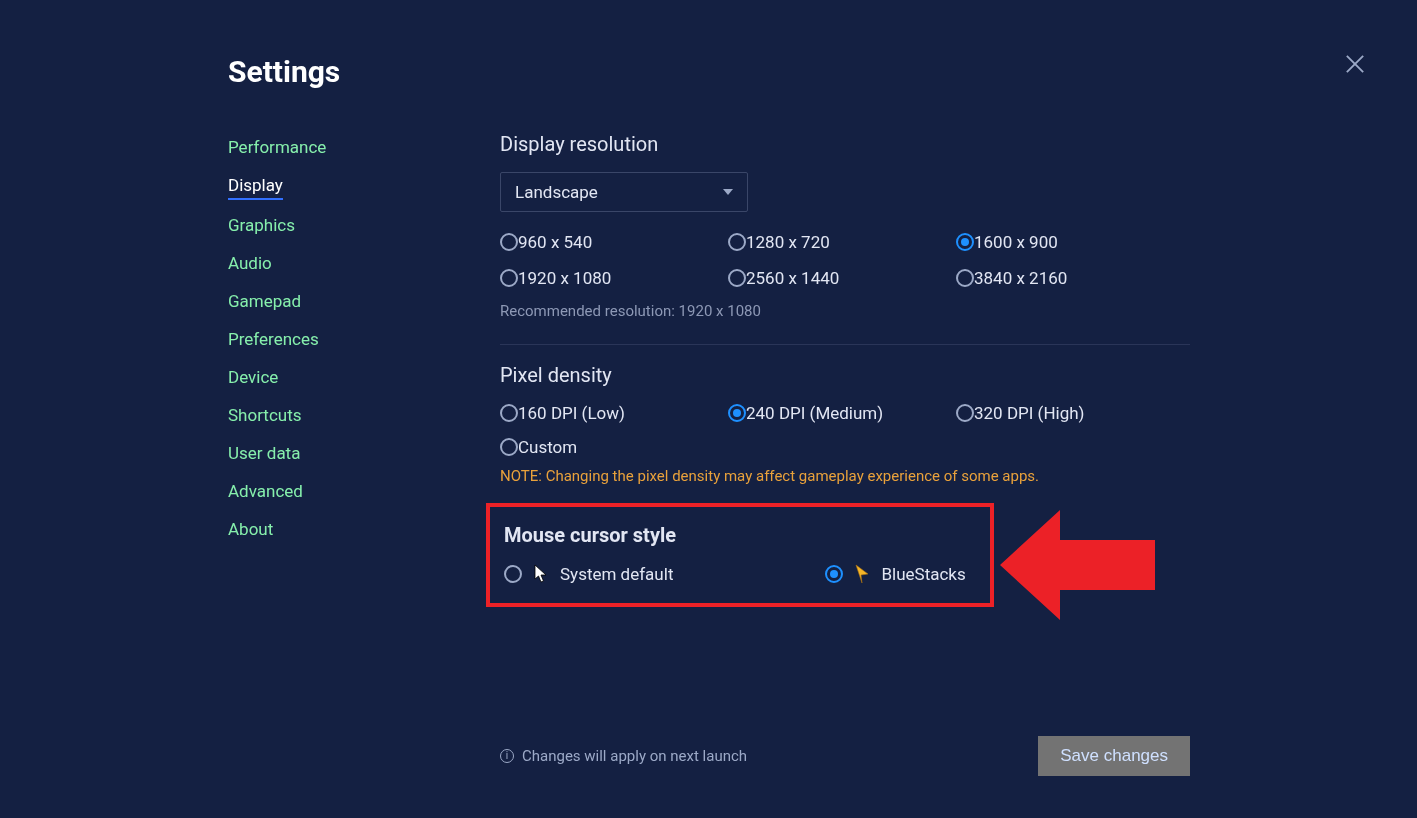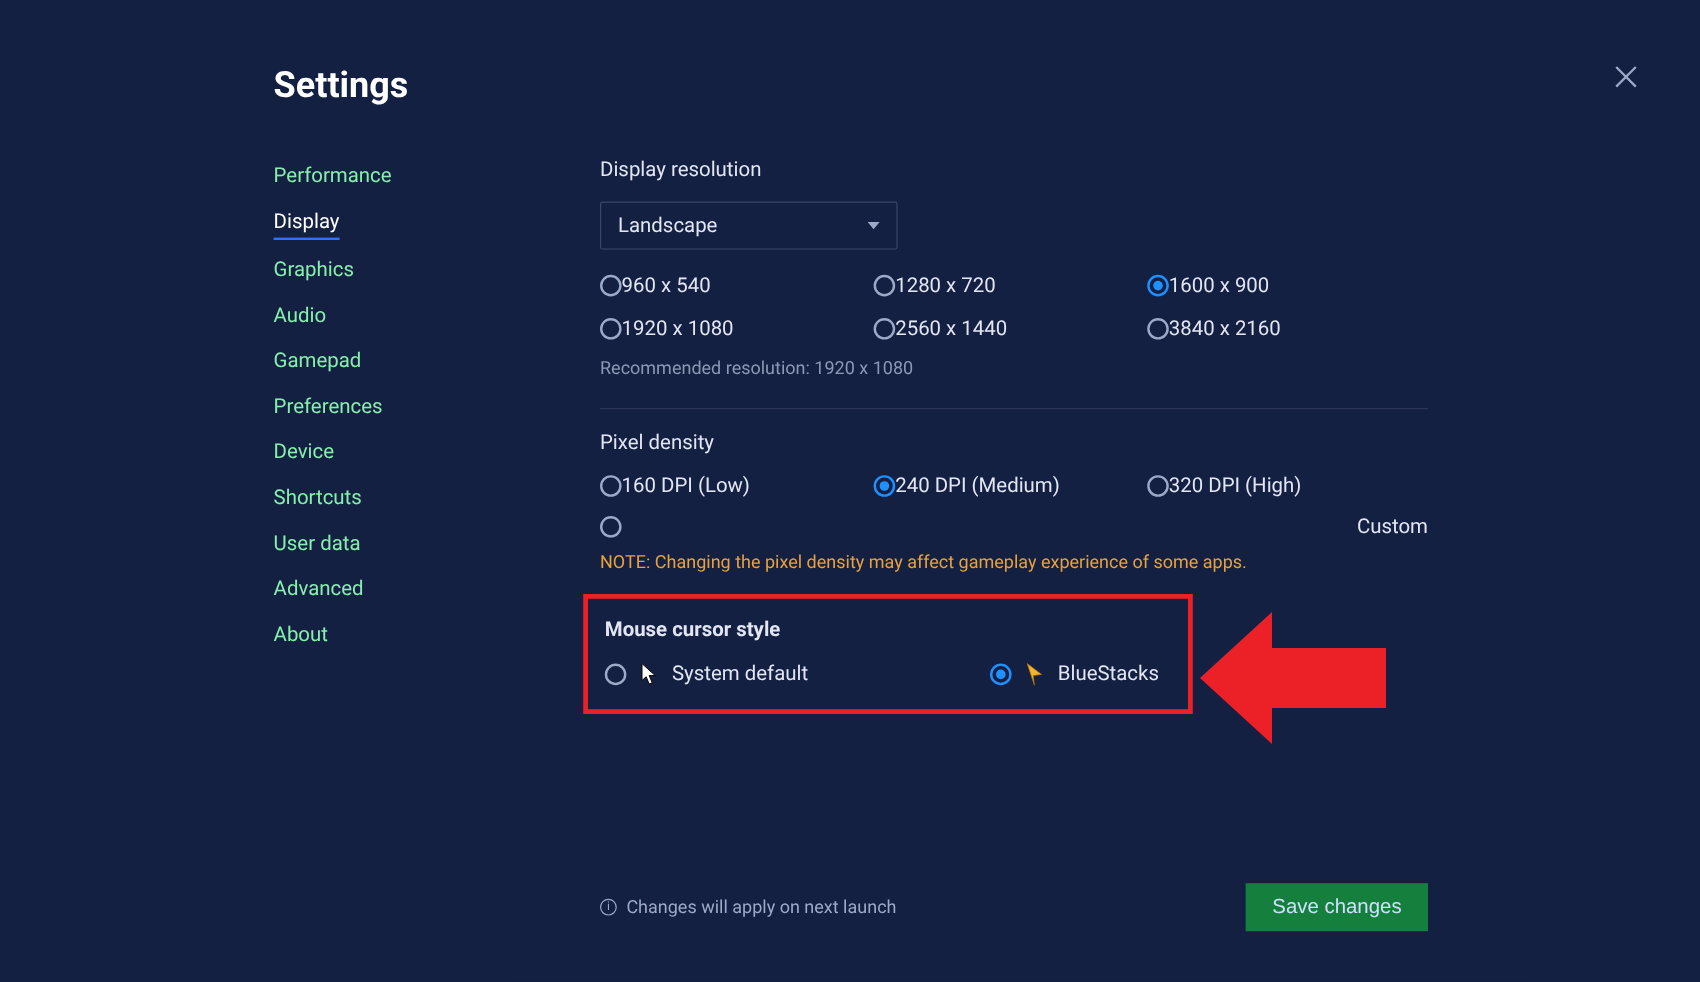--- a/index.html
+++ b/index.html
@@ -50,21 +50,21 @@
       margin-bottom: 6px;
     }
     .content {
       position: absolute;
       left: 500px;
       top: 120px;
       width: 690px;
     }
     .section-label {
       color: #e2e6f3;
-      font-size: 17px;
+      font-size: 20px;
       margin-bottom: 16px;
       margin-top: 12px;
     }
     .select {
       width: 248px;
       height: 40px;
       background: transparent;
       border: 1px solid #3a4668;
       border-radius: 2px;
       display: flex;
@@ -81,21 +81,21 @@
       border-left: 5px solid transparent;
       border-right: 5px solid transparent;
       border-top: 6px solid #9ca9c7;
     }
     .radio-grid {
       display: grid;
       grid-template-columns: 228px 228px 228px;
       row-gap: 16px;
       margin-bottom: 14px;
     }
-    .radio-row-single { margin-bottom: 10px; justify-content: space-between; }
+    .radio-row-single { margin-bottom: 10px; }
     .radio {
       display: flex;
       align-items: center;
       cursor: pointer;
     }
     .radio-circle {
       width: 18px;
       height: 18px;
       border: 2px solid #9ca9c7;
       border-radius: 50%;
@@ -173,21 +173,21 @@
       width: 14px; height: 14px;
       border: 1.2px solid #9ca9c7;
       border-radius: 50%;
       display: flex;
       align-items: center;
       justify-content: center;
       font-size: 10px;
       line-height: 1;
     }
     .save-btn {
-      background: #15803d;
+      background: #737373;
       color: #cfe0ff;
       font-size: 17px;
       padding: 10px 22px;
       border: none;
       cursor: pointer;
     }
     .spacer-1 { width: 116px; }
   </style>
 </head>
 <body>

